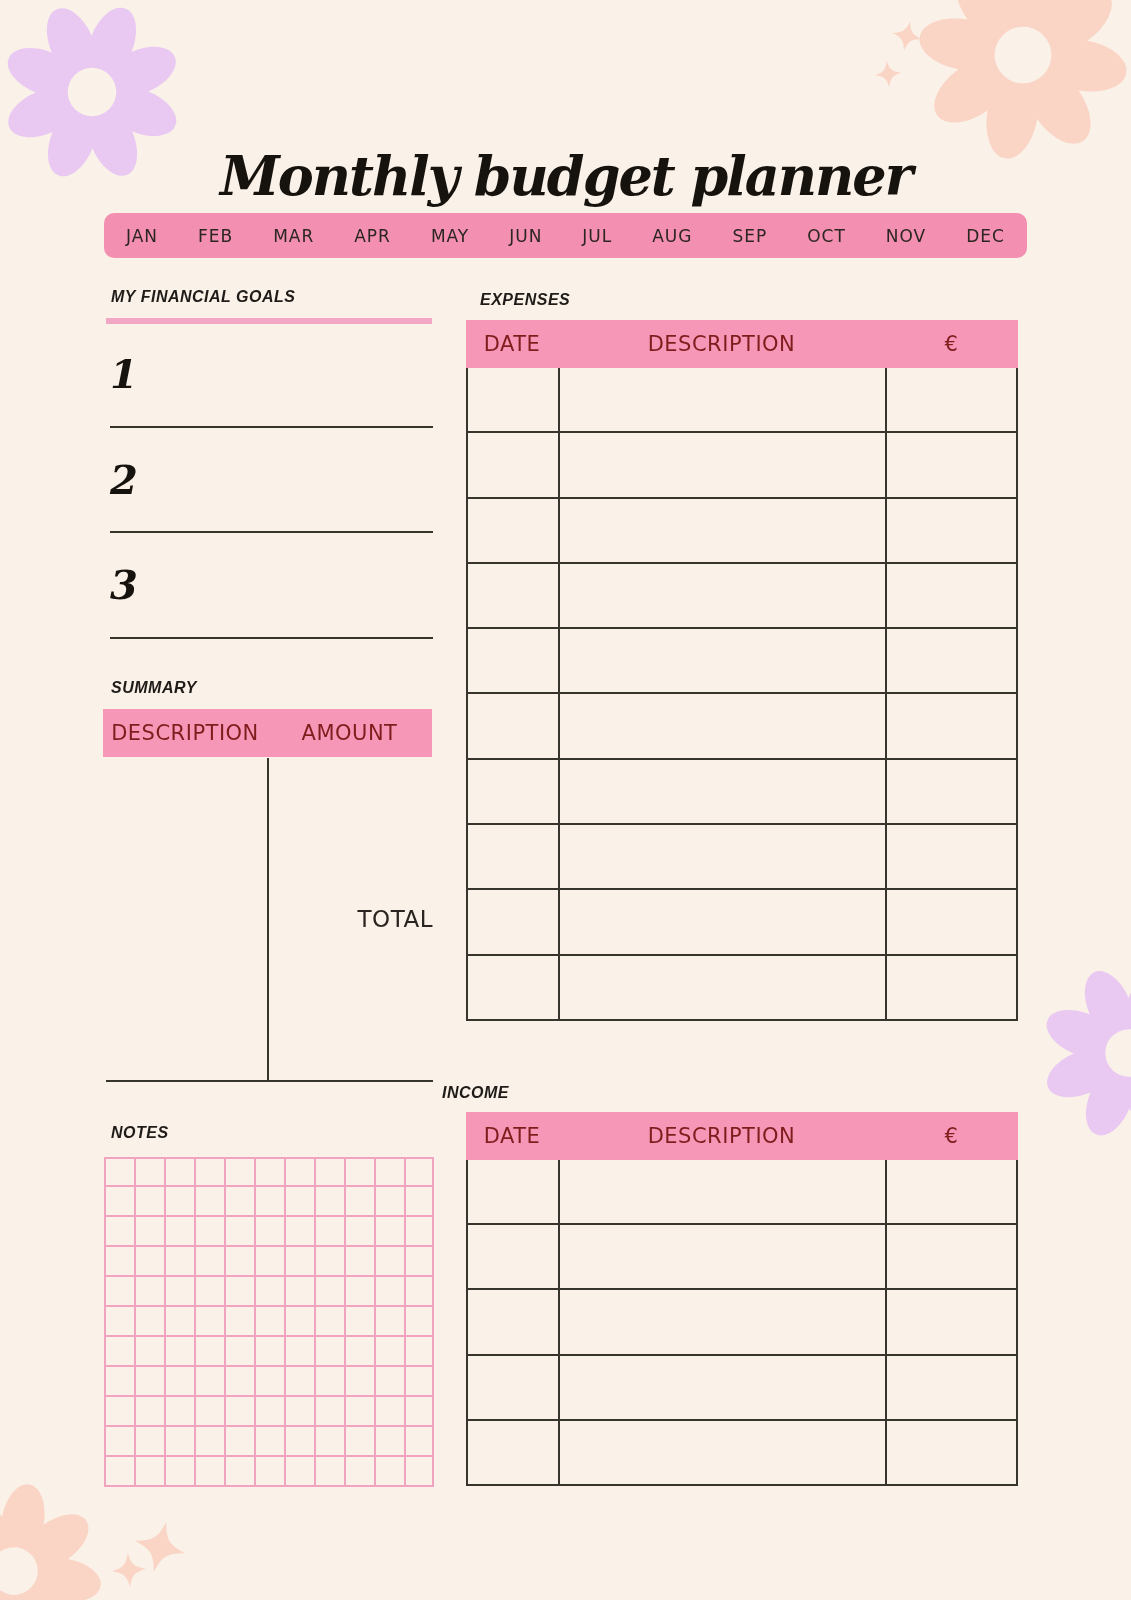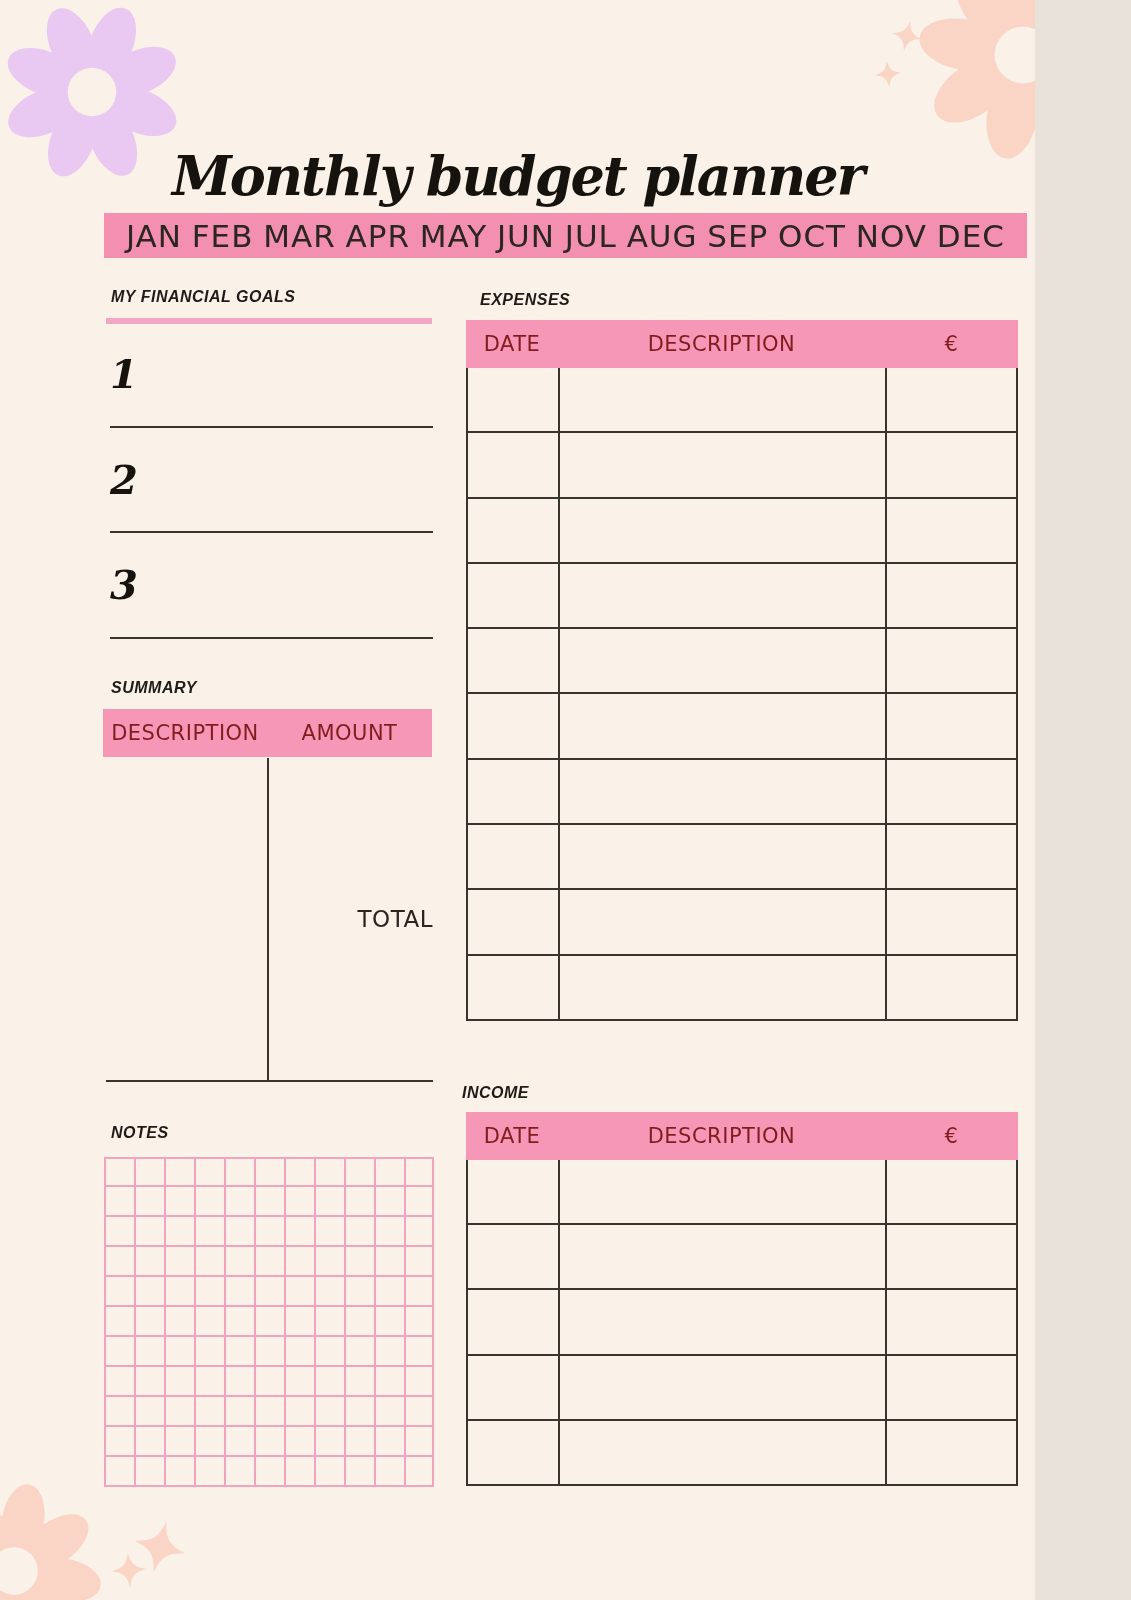--- a/index.html
+++ b/index.html
@@ -1,18 +1,18 @@
 <!DOCTYPE html>
 <html style="--background: #FAF1E8; --pink-bar: #F38FB0; --pink-header: #F797B8; --pink-underline: #F2A8C4; --pink-grid: #F1A3BF; --lavender: #E9C9F2; --peach: #FAD4C4; --line: #38342E; --text: #211E1B;"><head>
 <meta charset="utf-8">
 <style>
   html,body{margin:0;padding:0;background:#e8e2da;}
   .page{
     position:relative;
-    width:1035px;height:1600px;
+    width:1131px;height:1600px;
     background:var(--background,#FAF1E8);
     overflow:hidden;
     font-family:"Liberation Sans",sans-serif;
     color:var(--text,#211E1B);
   }
 
   
   .decor{position:absolute;z-index:0;}
 
   
@@ -24,22 +24,22 @@
     font-size:54px;letter-spacing:-2px;
     color:#16130f;z-index:2;
   }
 
   
   .months-bar{
     position:absolute;left:104px;top:213px;width:923px;height:45px;
     background:var(--pink-bar,#F38FB0);
     display:flex;align-items:center;justify-content:space-between;
     padding:0 22px;box-sizing:border-box;
-    font-size:31px;letter-spacing:1px;color:#2b2622;
-    font-family:"DejaVu Sans",sans-serif;z-index:1;
+    font-size:17px;letter-spacing:1px;color:#2b2622;
+    font-family:"DejaVu Sans",sans-serif;z-index:1;border-radius:10px;
   }
 
   .section-heading{
     position:absolute;
     font-weight:bold;font-style:italic;
     font-size:16px;letter-spacing:.5px;color:#1e1b18;z-index:1;
   }
 
   .pink-underline{
     position:absolute;left:106px;top:318px;width:326px;height:6px;
@@ -258,21 +258,21 @@
     <div class="erow">
         <div class="c1"></div>
         <div class="c2"></div>
         <div class="c3"></div>
       </div>
   </div>
 
   <div class="section-heading" style="left:111px;top:1124px">NOTES</div>
   <div class="notes-grid"></div>
 
-  <div class="section-heading" style="left:462px;top:1084px">INCOME</div>
+  <div class="section-heading" style="left:442px;top:1084px">INCOME</div>
   <div class="table-header inc-header" style="top:1112px">
     <span class="th-date">DATE</span>
     <span class="th-desc">DESCRIPTION</span>
     <span class="th-eur">€</span>
   </div>
   <div class="etable" style="top:1160px;height:326px">
     <div class="erow">
         <div class="c1"></div>
         <div class="c2"></div>
         <div class="c3"></div>

